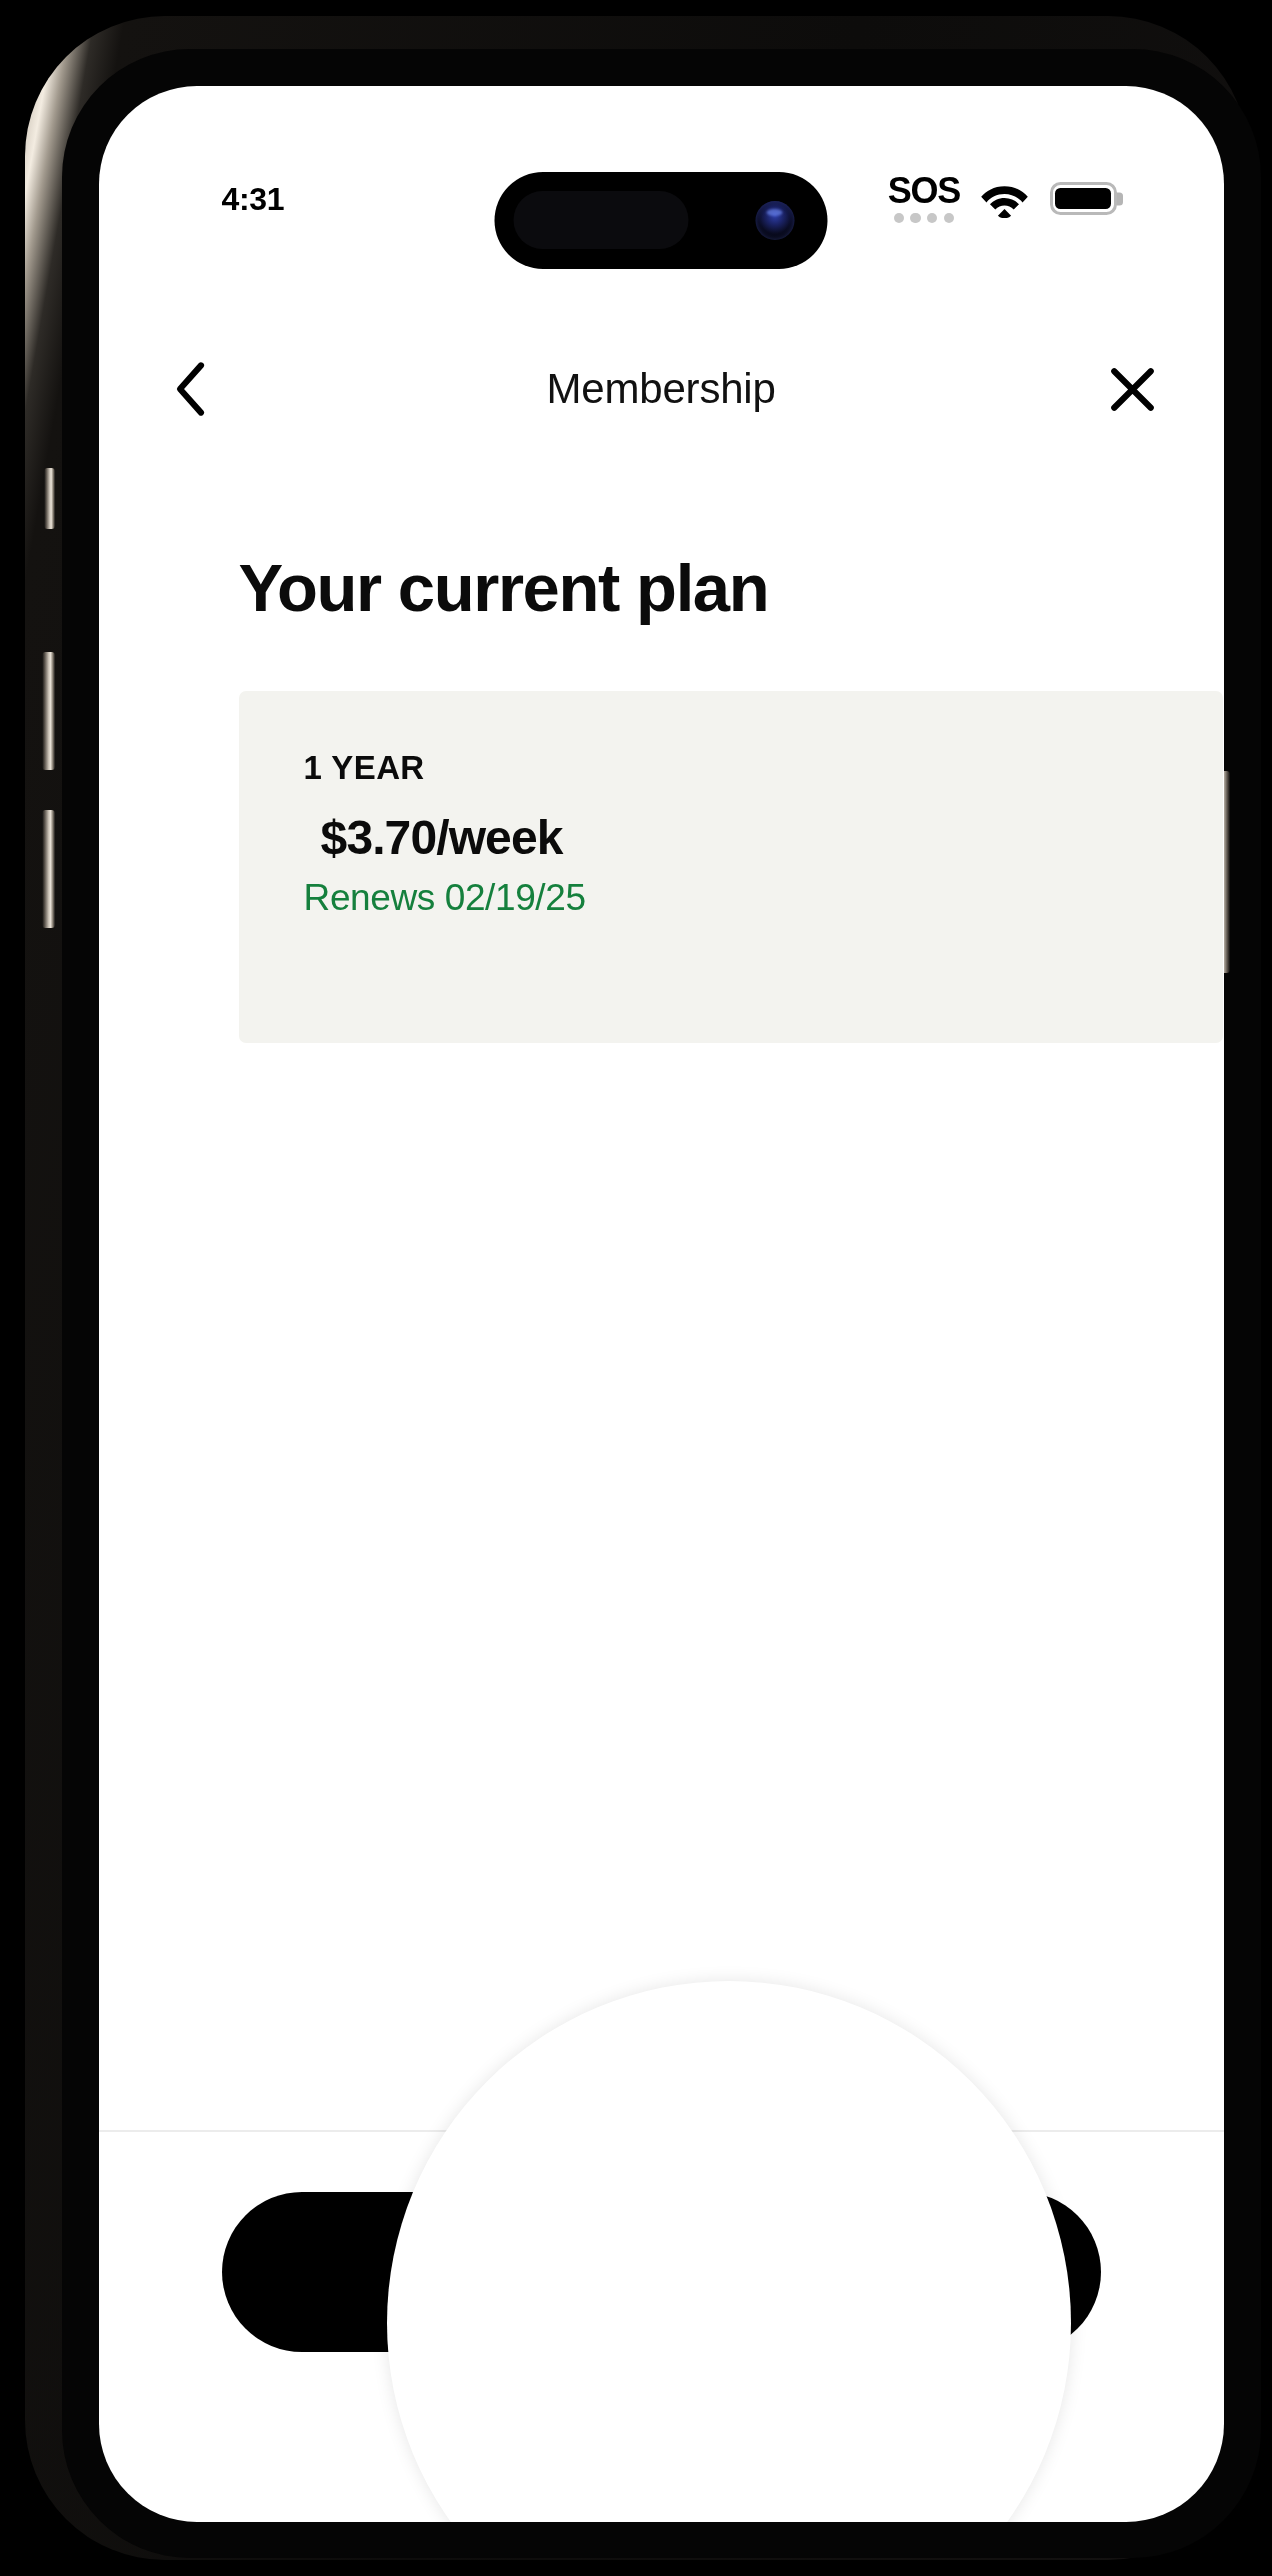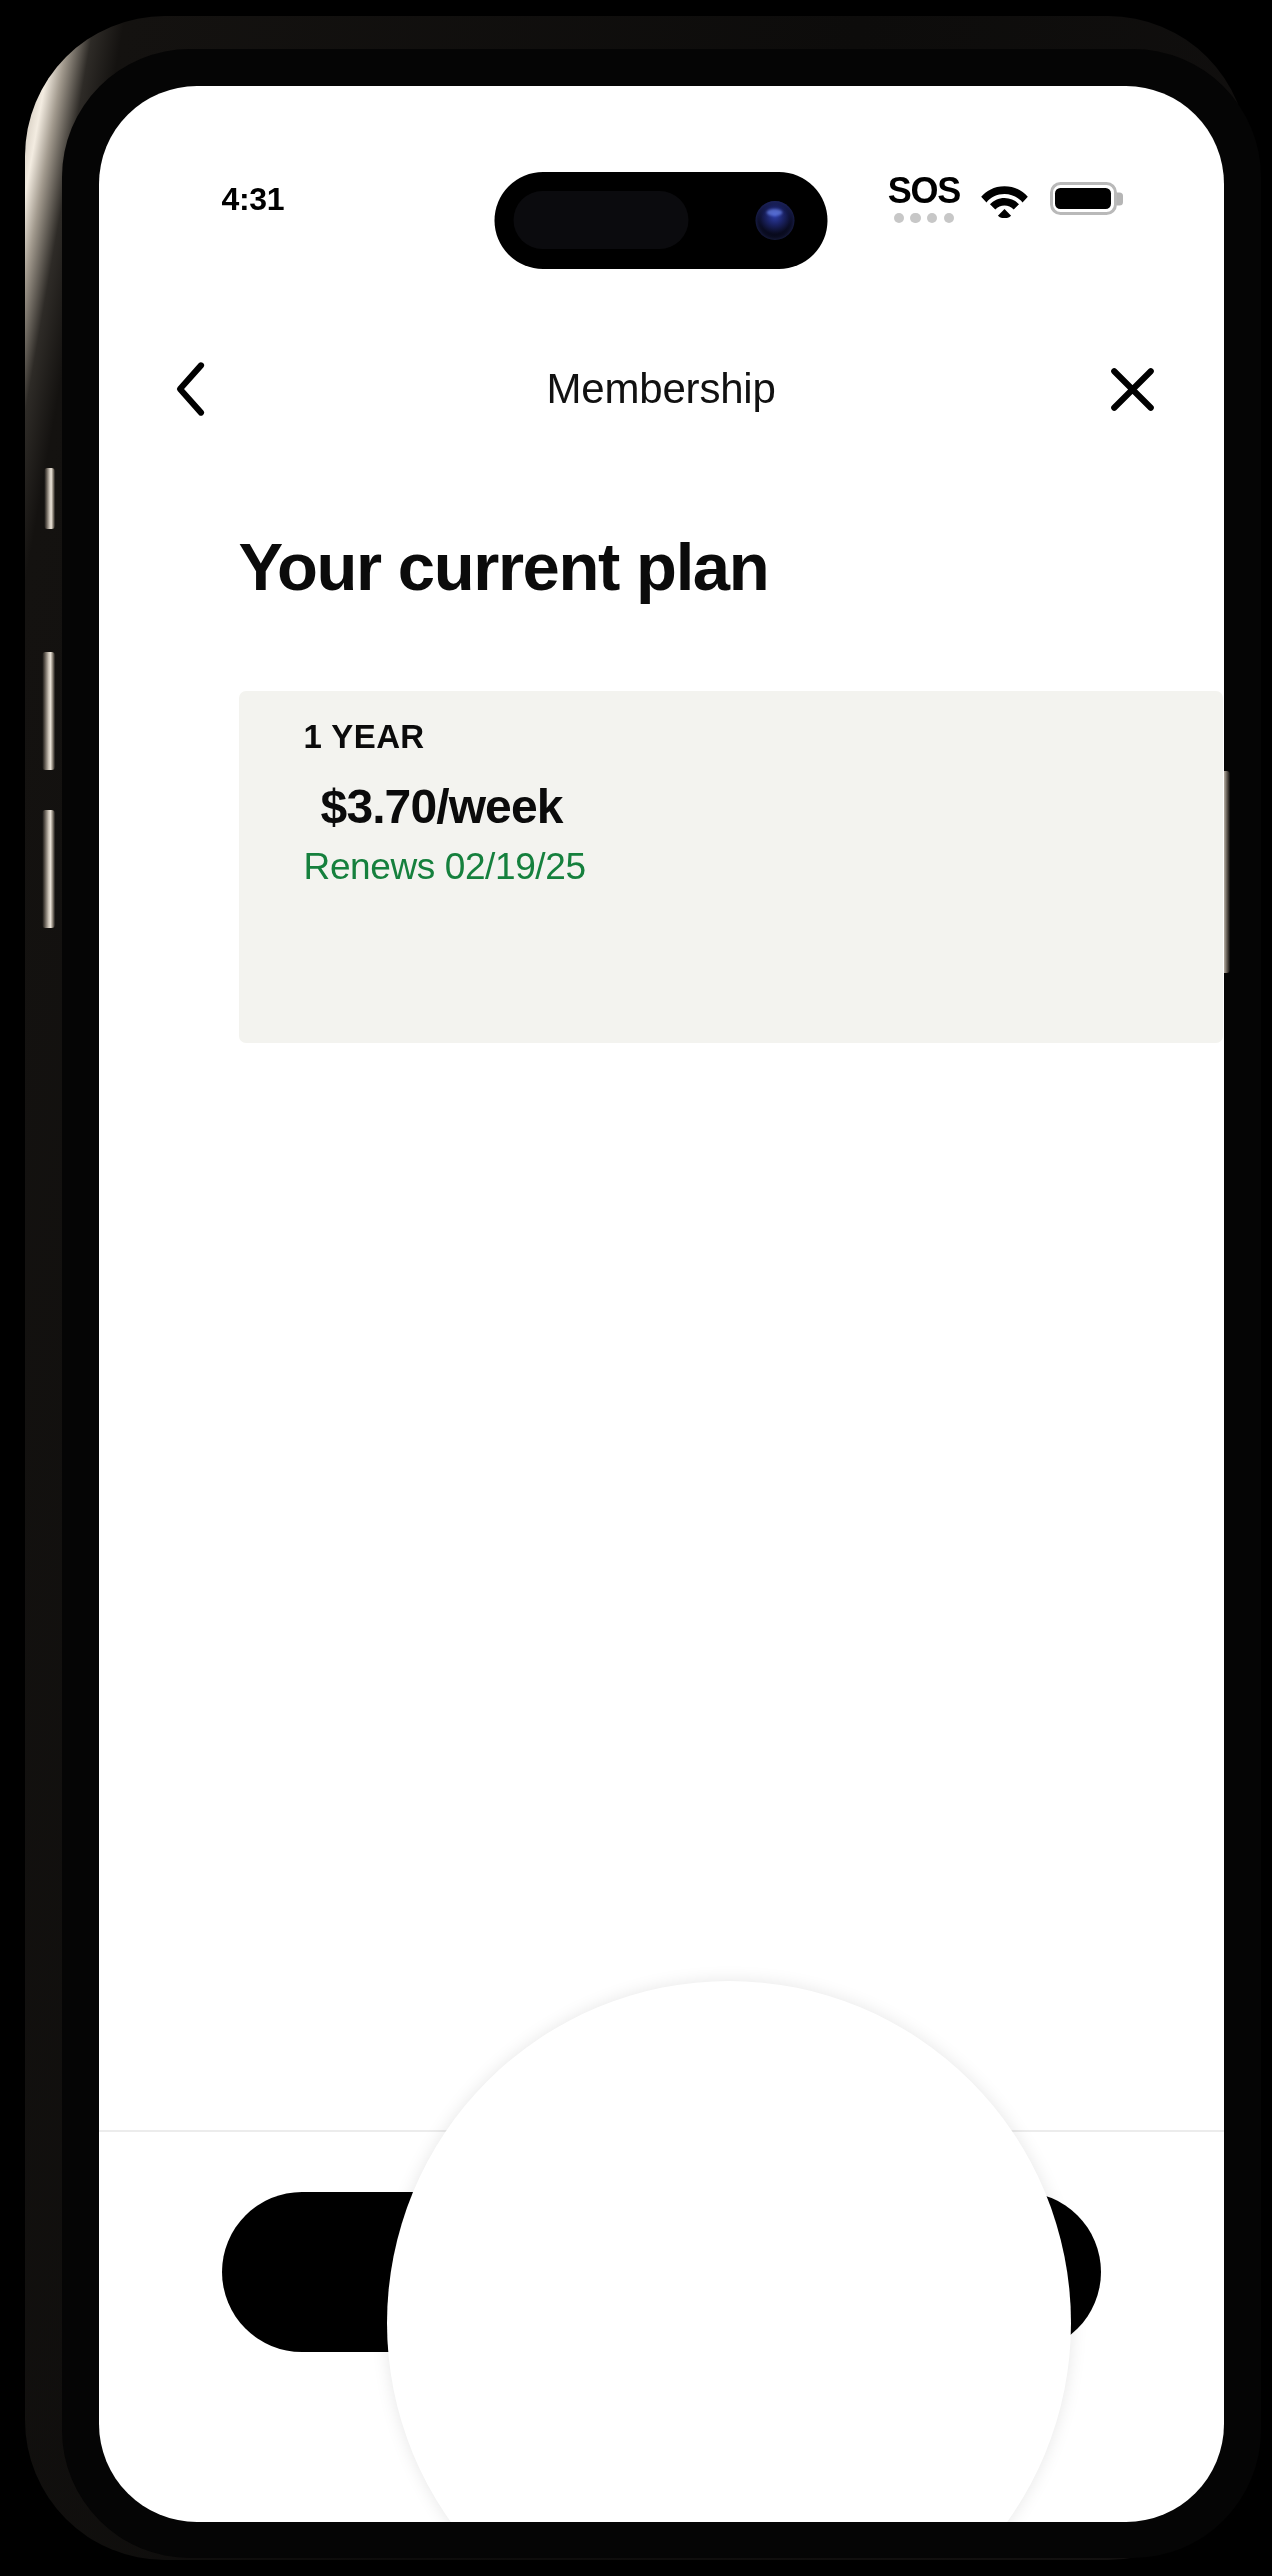--- a/index.html
+++ b/index.html
@@ -215,37 +215,37 @@
     right: 54px;
     width: 75px; height: 75px;
     display: flex; align-items: center; justify-content: center;
     cursor: pointer;
   }
 
   
   #page-title {
     position: absolute;
     left: 140px;
-    top: 442px;
+    top: 463px;
     font-size: 67px;
     font-weight: 700;
     color: #0b0b0b;
     letter-spacing: -1.4px;
   }
 
   #plan-card {
     position: absolute;
     left: 140px;
     top: 605px;
     width: 984px;
     height: 352px;
     background: #f3f3ef;
     border-radius: 7px;
     box-sizing: border-box;
-    padding: 27px 65px;
+    padding: 58px 65px;
   }
   #plan-term {
     font-size: 33px;
     font-weight: 700;
     letter-spacing: 0.4px;
     color: #0b0b0b;
   }
   #plan-price {
     margin-top: 23px;
     font-size: 48px;

